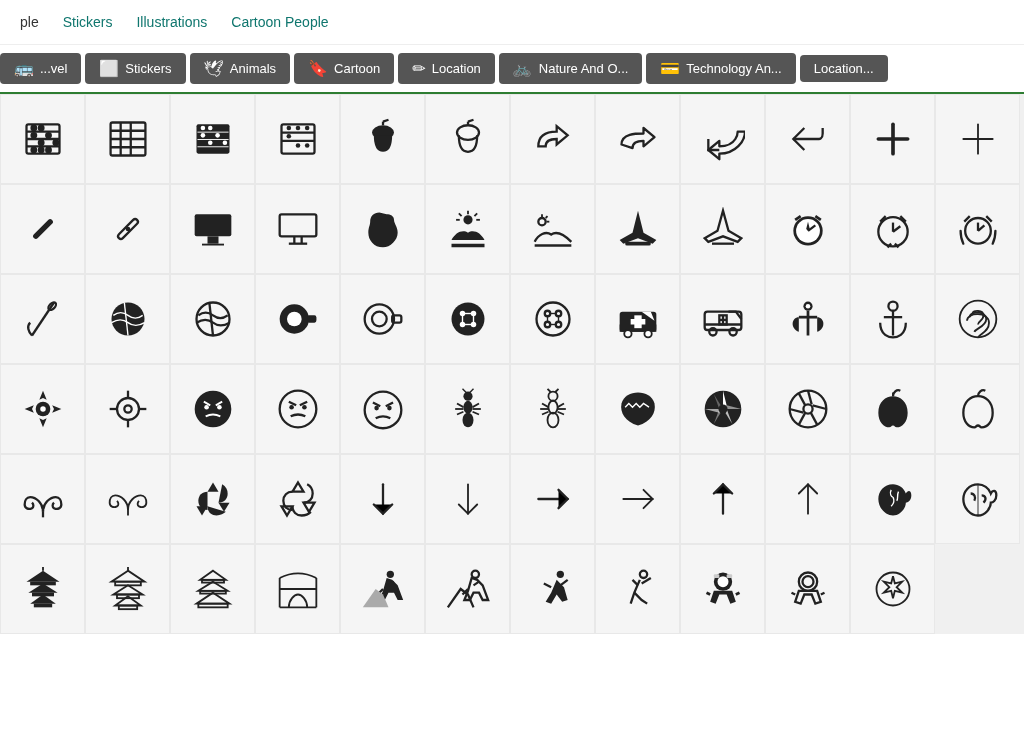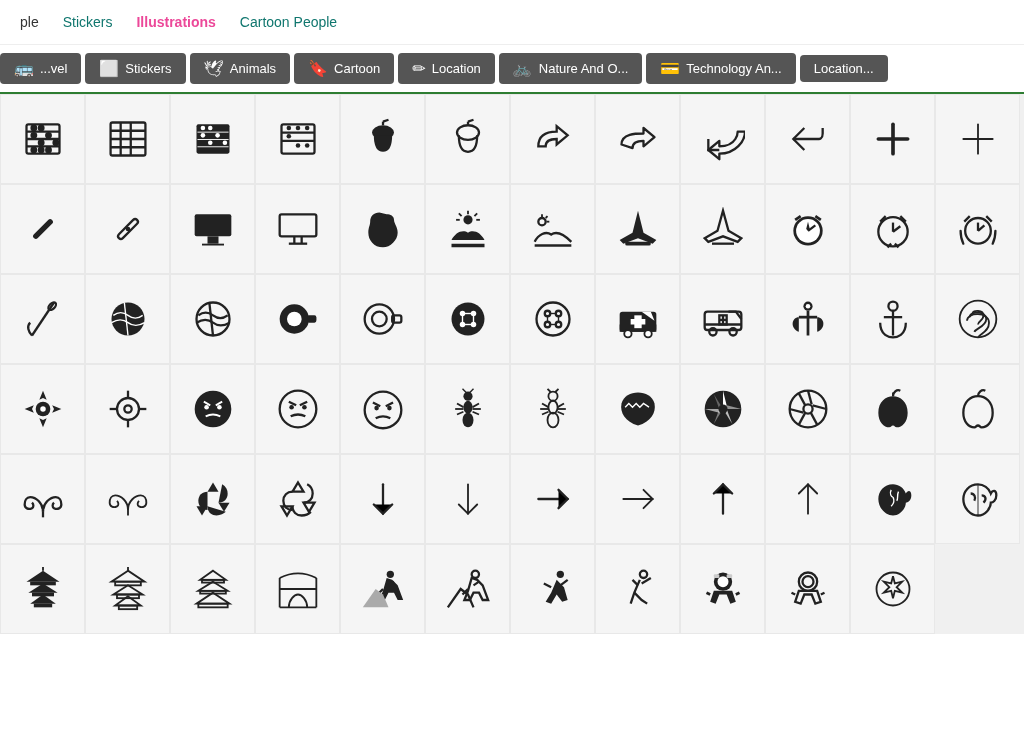--- a/index.html
+++ b/index.html
@@ -13,21 +13,21 @@
       border-bottom: 1px solid #eee;
       background: #fff;
     }
     .top-nav-item {
       font-size: 14px;
       cursor: pointer;
       color: #333;
       padding: 4px 0;
     }
     .top-nav-item.stickers { color: #0f766e; }
-    .top-nav-item.illustrations { color: #ec4899; font-weight: 700; }
+    .top-nav-item.illustrations { color: #0f766e; font-weight: 400; }
     .top-nav-item.cartoon-people { color: #0f766e; }
 
     .category-bar {
       display: flex;
       align-items: center;
       padding: 8px 0;
       gap: 4px;
       overflow-x: auto;
       background: #fff;
       border-bottom: 2px solid #2e7d32;

